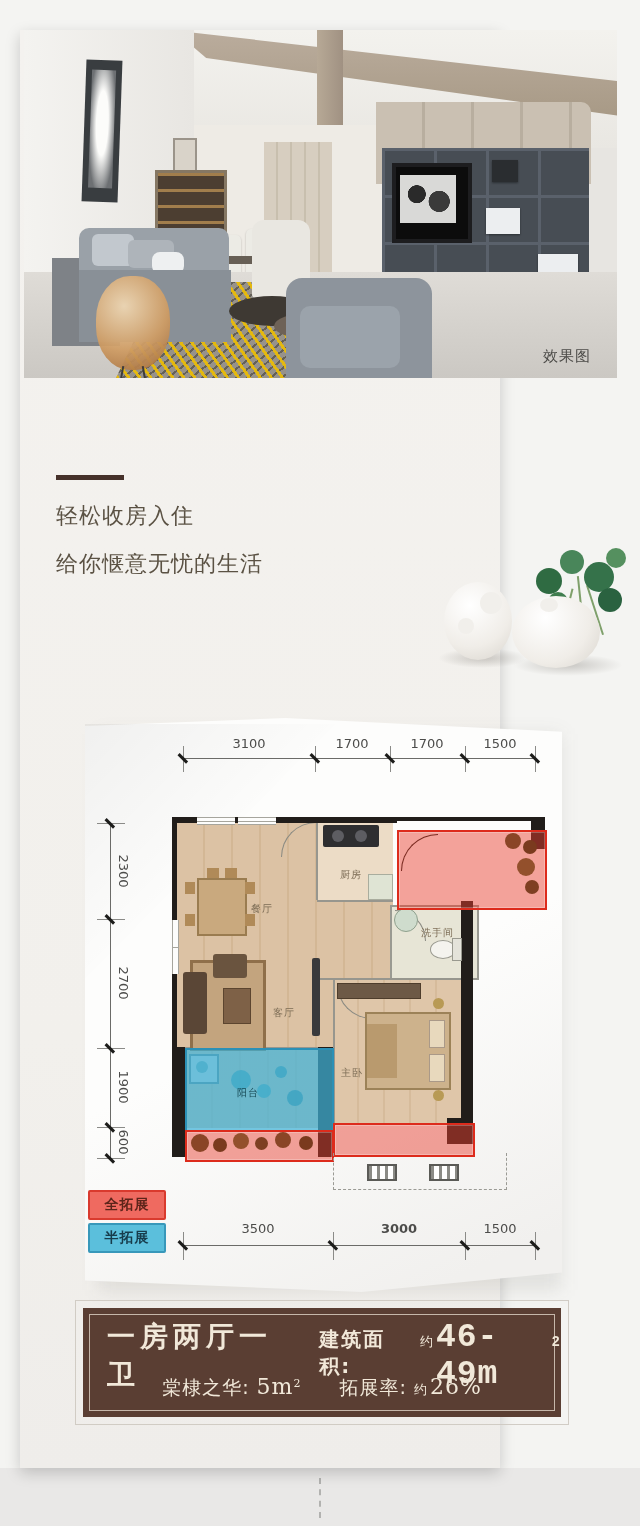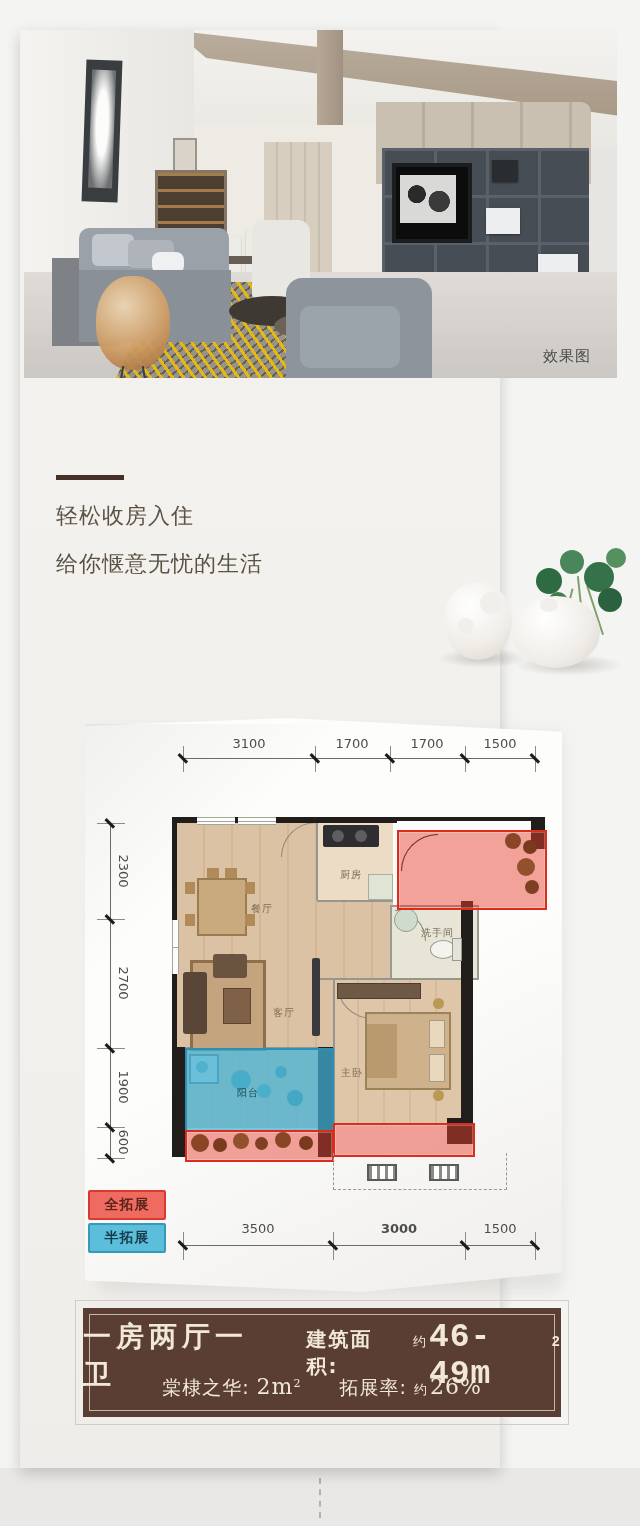--- a/index.html
+++ b/index.html
@@ -116,21 +116,21 @@
   .ac-platform{border:1px dashed #9a9a94;border-top:none;}
   .chip{left:3px;width:74px;height:26px;display:flex;align-items:center;justify-content:center;
      font-size:14px;font-weight:bold;border-radius:2px;letter-spacing:1px;}
   .chip-red{top:472px;background:#ef6a60;border:2px solid #d93a2e;color:#5c241a;}
   .chip-blue{top:505px;background:#5bbfdc;border:2px solid #3898ba;color:#173c4c;}
 
   
   .banner{left:63px;top:1278px;width:478px;height:109px;background:#5a3e33;color:#f1e8d9;}
   .banner::before{content:"";position:absolute;inset:6px;border:1px solid rgba(240,230,216,.72);pointer-events:none;}
   .banner::after{content:"";position:absolute;inset:-8px;border:1px solid rgba(205,200,192,.9);pointer-events:none;}
-  .banner-row1{position:absolute;left:0;right:0;top:10px;display:flex;align-items:baseline;justify-content:center;}
+  .banner-row1{position:absolute;left:0;right:0;top:10px;display:flex;align-items:baseline;justify-content:center;padding-left:24px;}
   .b-layout{font-family:"DejaVu Serif","Liberation Serif",serif;font-weight:bold;font-size:28px;letter-spacing:5px;}
   .b-arealabel{font-weight:bold;font-size:20px;letter-spacing:2px;margin-left:29px;}
   .b-approx{font-size:13px;margin:0 3px 0 10px;}
   .b-areaval{font-family:Liberation Mono, monospace;font-weight:bold;font-size:33px;letter-spacing:1px;}
   .b-sup{font-size:14px;}
   .banner-row2{position:absolute;left:0;right:0;top:66px;display:flex;justify-content:center;gap:38px;
      font-size:19px;letter-spacing:1px;}
   .b2-val{font-family:"DejaVu Serif","Liberation Serif",serif;font-size:22px;}
   .b2-approx{font-size:13px;margin-right:2px;}
 </style>
@@ -369,21 +369,21 @@
     <div class="banner-row1">
       <span class="b-layout">一房两厅一卫</span>
       <span class="b-arealabel">建筑面积:</span>
       <span class="b-approx">约</span>
       <span class="b-areaval">46-49m</span>
         <sup class="b-sup b-areaval" style="font-size:14px;">2</sup>
     </div>
     <div class="banner-row2">
       <span>
         <span>棠棣之华:</span>
-        <span class="b2-val">2m</span><sup style="font-size:11px;" class="b2-val">2</sup>
+        <span class="b2-val">5m</span><sup style="font-size:11px;" class="b2-val">2</sup>
       </span>
       <span>
         <span>拓展率:</span>
         <span class="b2-approx">约</span><span class="b2-val">26%</span>
       </span>
     </div>
   </div>
 
 </div>
 

